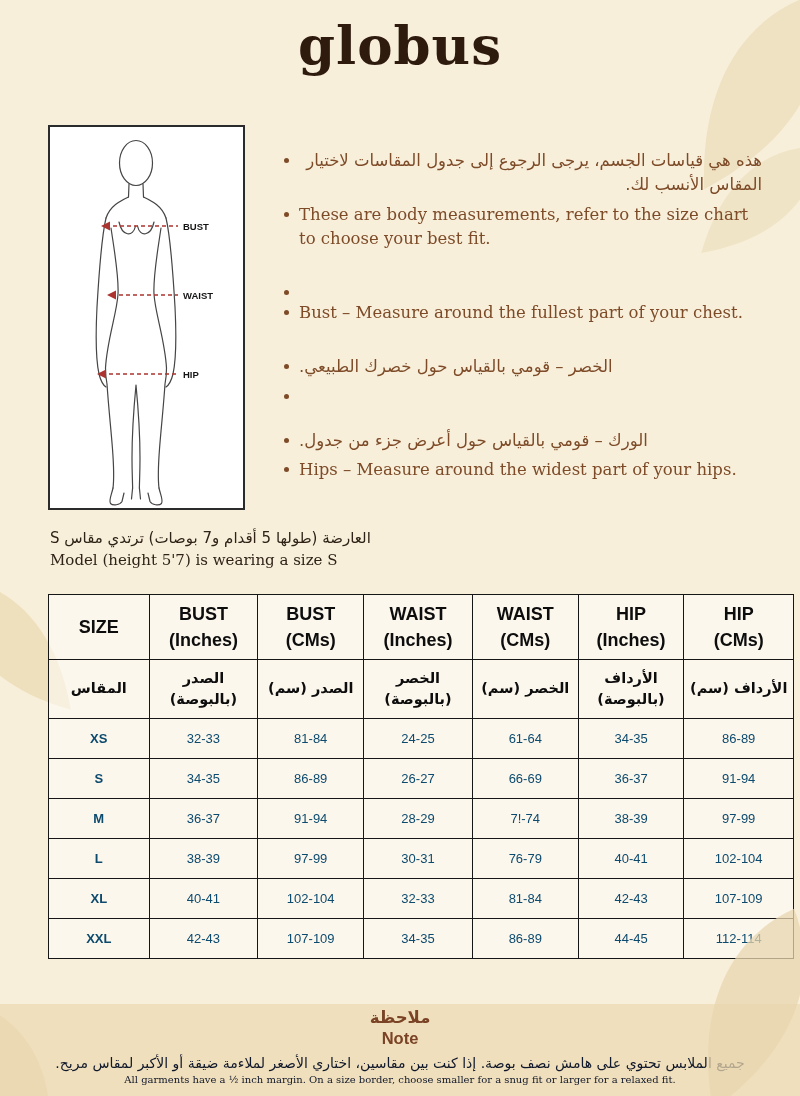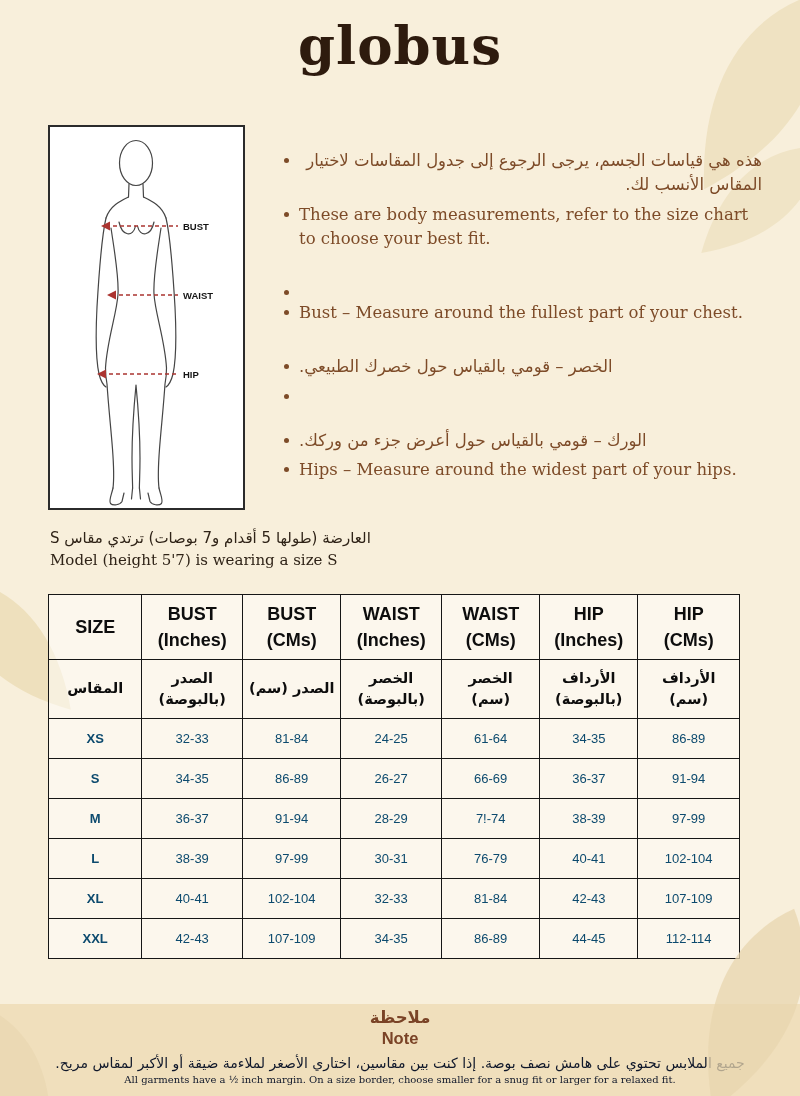--- a/index.html
+++ b/index.html
@@ -25,21 +25,21 @@
   .bullet .dot{width:5px;height:5px;border-radius:50%;background:#7d4b28;
                margin:9px 10px 0 0;flex:0 0 auto;}
   .bullet.ar .txt{font-family:"DejaVu Sans",sans-serif;direction:rtl;text-align:right;}
   .bullet.en .txt{font-family:"DejaVu Serif",serif;}
   
   .model-note{position:absolute;left:50px;top:529px;z-index:1;color:#2f2317;}
   .model-note .ar{font-family:"DejaVu Sans",sans-serif;font-size:15px;direction:rtl;
                   text-align:left;margin-bottom:4px;}
   .model-note .en{font-family:"DejaVu Serif",serif;font-size:15px;}
   
-  table.size-table{position:absolute;left:48px;top:594px;width:692px;z-index:1;
+  table.size-table{position:absolute;left:48px;top:594px;width:746px;z-index:1;
                    border-collapse:collapse;background:rgba(255,255,255,.5);}
   .size-table th,.size-table td{border:1.6px solid #161616;text-align:center;
                                 vertical-align:middle;padding:0;}
   .size-table tr.hrow-en th{height:64px;font-size:18px;font-weight:700;color:#0d0d0d;line-height:1.45;}
   .size-table tr.hrow-ar th{height:54px;font-size:14.5px;font-weight:700;color:#0d0d0d;
                             font-family:"DejaVu Sans",sans-serif;direction:rtl;line-height:1.45;padding:2px 5px;}
   .size-table tbody td{height:39px;font-size:13px;color:#0c4a6e;}
   .size-table tbody td.size{font-weight:700;}
   
   .note-band{position:absolute;left:0;top:984px;width:800px;height:112px;z-index:1;
@@ -131,21 +131,21 @@
           <span class="dot"></span>
           <span class="txt">الخصر – قومي بالقياس حول خصرك الطبيعي.</span>
         </div>
         <div class="bullet en">
           <span class="dot"></span>
         </div>
       </div>
       <div class="bullet-group">
         <div class="bullet ar">
           <span class="dot"></span>
-          <span class="txt">الورك – قومي بالقياس حول أعرض جزء من وركك.</span>
+          <span class="txt">الورك – قومي بالقياس حول أعرض جزء من جدول.</span>
         </div>
         <div class="bullet en">
           <span class="dot"></span>
           <span class="txt">Hips – Measure around the widest part of your hips.</span>
         </div>
       </div>
     </div>
 
   <div class="model-note">
     <div class="ar">العارضة (طولها 5 أقدام و7 بوصات) ترتدي مقاس S</div>

